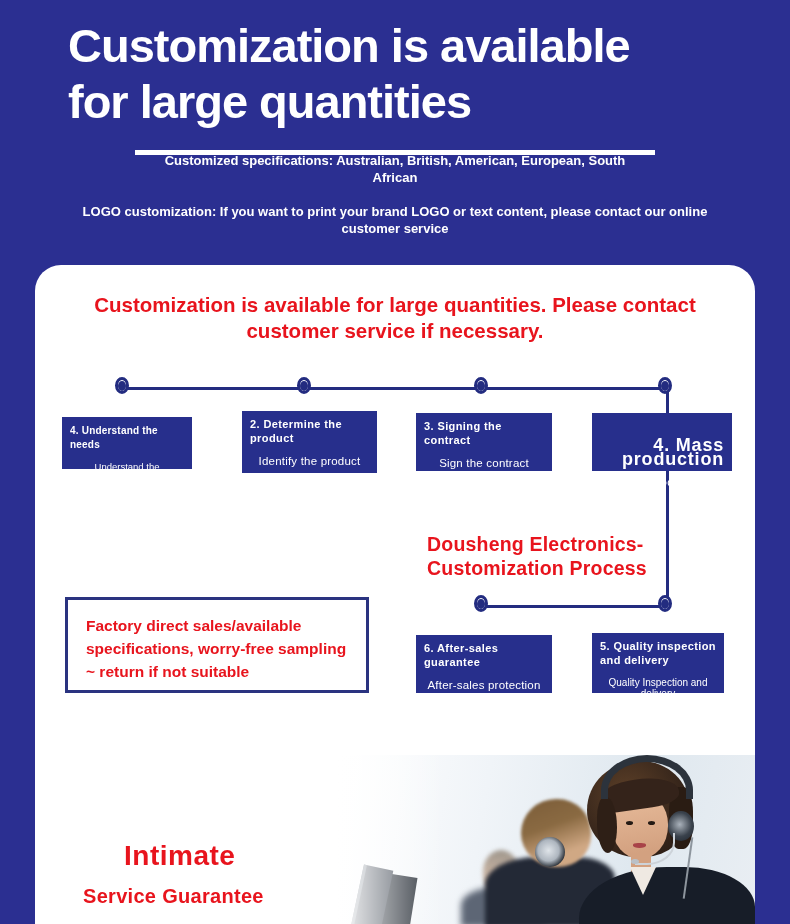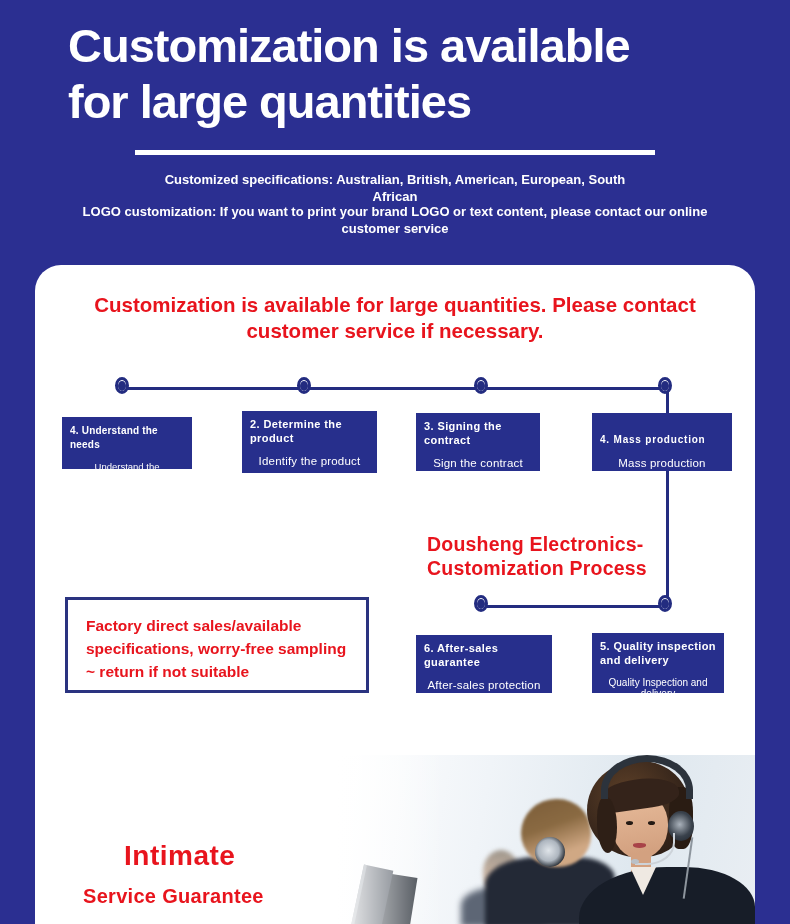--- a/index.html
+++ b/index.html
@@ -17,21 +17,21 @@
   .hero{position:absolute;left:0;top:0;width:790px;height:265px;}
   .hero-title{
     position:absolute;left:68px;top:18px;color:#fff;
     font-size:47px;font-weight:bold;letter-spacing:-1px;line-height:56px;
   }
   .hero-divider{position:absolute;left:135px;top:150px;width:520px;height:5px;background:#fff;}
   .hero-sub{
     position:absolute;left:50%;transform:translateX(-50%);
     color:#fff;font-size:13px;font-weight:bold;text-align:center;line-height:17px;
   }
-  .hero-sub.specs{top:171px;width:500px;}
+  .hero-sub.specs{top:152px;width:500px;}
   .hero-sub.logo{top:203px;width:640px;}
   
   .card{
     position:absolute;left:35px;top:265px;width:720px;height:659px;
     background:#fff;border-radius:26px 26px 0 0;overflow:hidden;
   }
   .card-heading{
     position:absolute;left:50%;transform:translateX(-50%);top:27px;width:664px;
     color:var(--red);font-size:20.5px;font-weight:bold;text-align:center;line-height:26px;
   }
@@ -43,21 +43,21 @@
     display:flex;align-items:center;justify-content:center;
   }
   .node-dot{width:8px;height:10px;border-radius:50%;background:var(--navy-line);}
   
   .step-box{
     position:absolute;background:var(--navy-box);color:#fff;z-index:2;
     padding:7px 8px 6px;
   }
   .step-title{font-weight:bold;font-size:11px;letter-spacing:.4px;line-height:13.5px;}
   .step-title.t-sm{font-size:10px;letter-spacing:.2px;}
-  .step-title.t-lg{font-size:10px;letter-spacing:.8px;text-align:left;margin-top:13px;}
+  .step-title.t-lg{font-size:18px;letter-spacing:.8px;text-align:right;margin-top:19px;}
   .step-sub{font-size:11.5px;margin-top:10px;text-align:center;letter-spacing:.2px;}
   .step-sub.s-sm{font-size:9.5px;letter-spacing:0;}
   .step-sub.s-xs{font-size:10px;letter-spacing:0;}
   
   .process-label{
     position:absolute;left:392px;top:268px;color:var(--red);
     font-size:19.5px;font-weight:bold;line-height:23.5px;letter-spacing:.2px;
   }
   
   .promo-box{
@@ -153,21 +153,21 @@
       </span>
 
     <div class="step-box" style="left:27px;top:152px;width:130px;height:52px;">
       <div class="step-title t-sm">4. Understand the needs</div>
       <div class="step-sub s-sm">Understand the requirements</div>
     </div>
     <div class="step-box" style="left:207px;top:146px;width:135px;height:62px;">
       <div class="step-title">2. Determine the product</div>
       <div class="step-sub">Identify the product</div>
     </div>
-    <div class="step-box" style="left:381px;top:148px;width:124px;height:58px;">
+    <div class="step-box" style="left:381px;top:148px;width:136px;height:58px;">
       <div class="step-title">3. Signing the contract</div>
       <div class="step-sub">Sign the contract</div>
     </div>
     <div class="step-box" style="left:557px;top:148px;width:140px;height:58px;">
       <div class="step-title t-lg">4. Mass production</div>
       <div class="step-sub">Mass production</div>
     </div>
 
     <div class="process-label">
       <div>Dousheng Electronics-</div>

